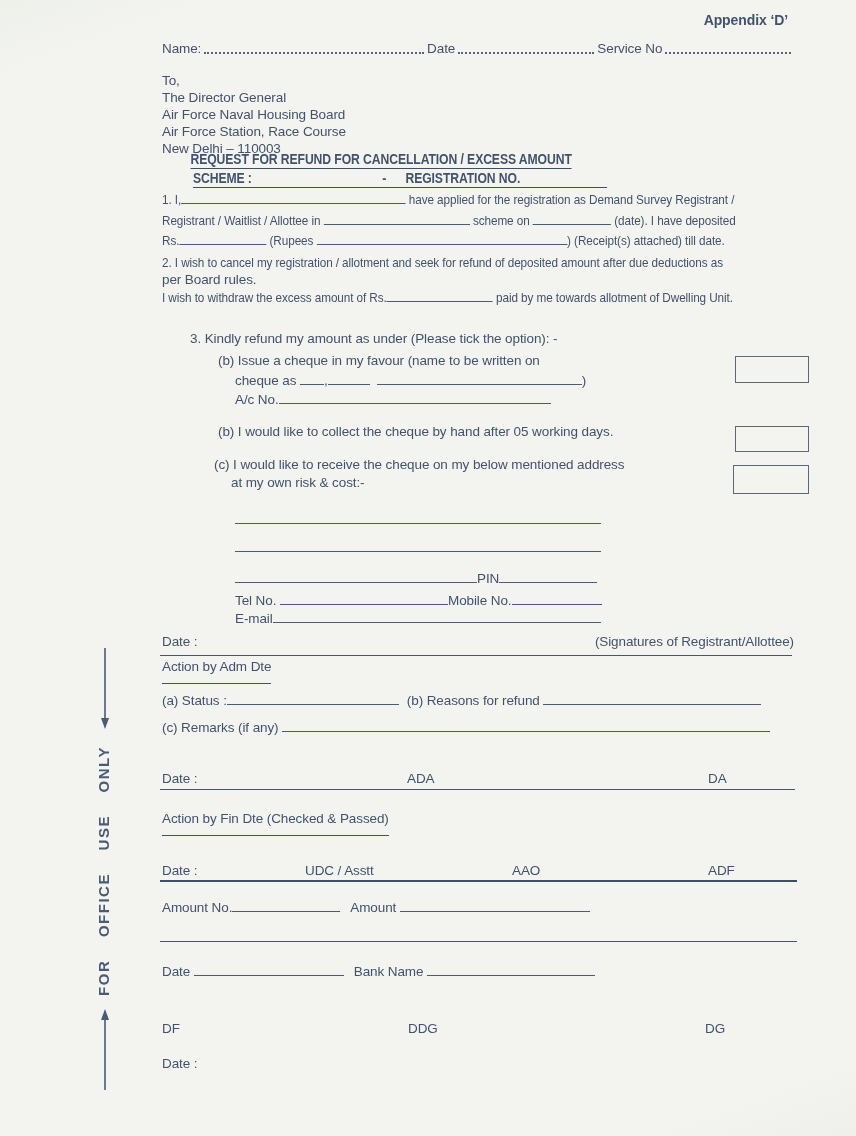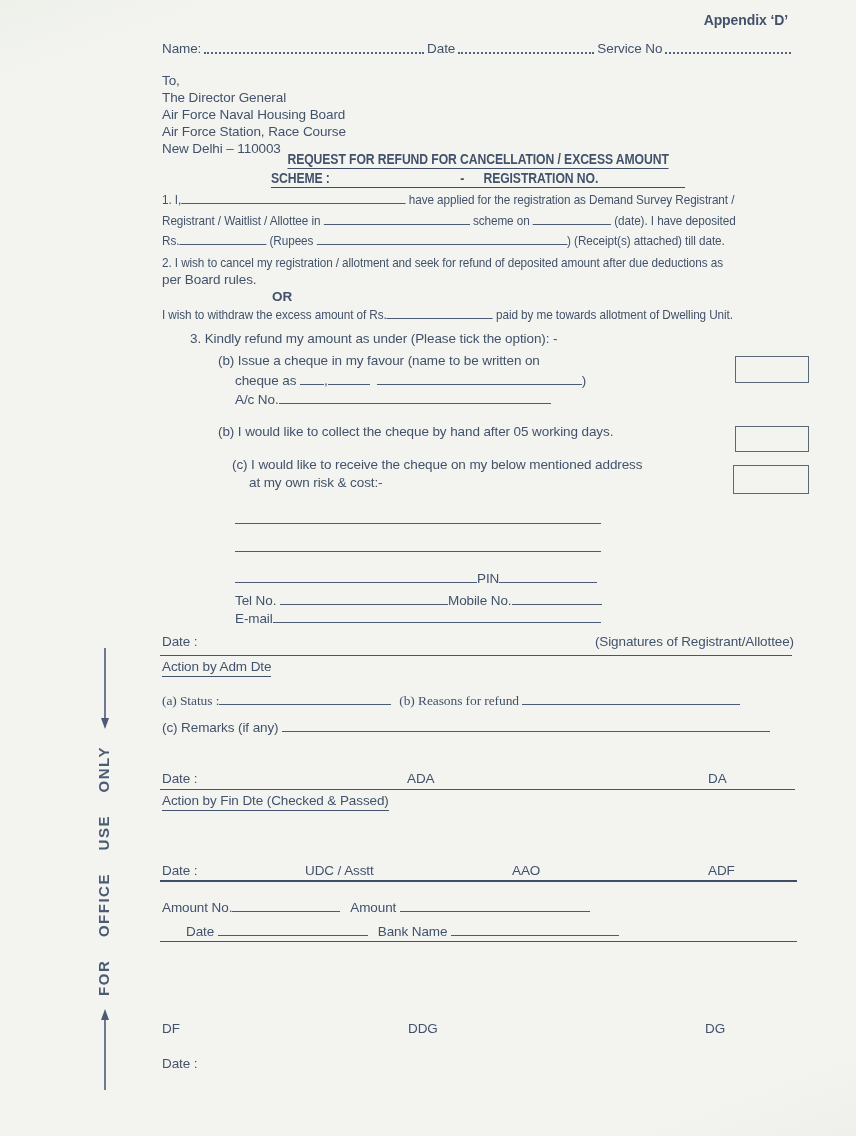--- a/index.html
+++ b/index.html
@@ -4,31 +4,31 @@
 <style>
   html,body{margin:0;padding:0;background:#e9eae6;}
   .page{
     position:relative;width:856px;height:1136px;overflow:hidden;
     background:linear-gradient(160deg,#eef0ea 0%,#f3f4f0 6%,#f3f4f0 94%,#eff0ec 100%);
     font-family:"Liberation Sans", sans-serif;
     font-size:13.5px;color:#42526a;letter-spacing:-0.1px;
   }
   .abs{position:absolute;}
   .row{position:absolute;left:162px;width:632px;white-space:nowrap;}
-  .center{text-align:center;}
+  .center{text-align:left;}
   .bold{font-weight:bold;}
   .sq{display:inline-block;transform:scaleX(0.87);transform-origin:0 50%;white-space:nowrap;}
   .center .sq{transform-origin:50% 50%;}
   .blank{display:inline-block;border-bottom:1.3px solid #4b5b73;height:13px;}
   .gap{display:inline-block;height:12px;}
   .dots{flex:1 1 auto;border-bottom:2px dotted #53637b;height:11px;margin:0 3px;}
   .uline{position:absolute;border-top:1.3px solid #4b5b73;height:0;}
   .hr{position:absolute;border-top:1.6px solid #46566e;height:0;}
   .hr-thick{position:absolute;border-top:2.6px solid #3e4e66;height:0;}
-  .headu{display:inline-block;border-bottom:1.4px solid #42526a;padding-bottom:2px;}
+  .headu{display:inline-block;border-bottom:1.4px solid #42526a;padding-bottom:9px;}
   .tickbox{position:absolute;border:1.7px solid #5b6878;background:transparent;}
   .flexrow{display:flex;align-items:flex-start;}
   .vtext{
     position:absolute;left:-30px;top:861px;width:270px;height:20px;
     transform:rotate(-90deg);text-align:center;
     font-weight:bold;font-size:15px;letter-spacing:1.5px;word-spacing:17px;color:#4b5b73;
     white-space:nowrap;
   }
   .lh17 div{line-height:17px;}
   .lh20 div{line-height:20.5px;text-decoration:underline;}
@@ -70,36 +70,35 @@
 
   <div class="row lh20" style="top:190px;">
     <div><span class="sq"><span>1.  I,</span><span class="blank" style="width:258px;"></span> <span>have applied for the registration as Demand Survey Registrant /</span></span></div>
     <div><span class="sq"><span>Registrant / Waitlist / Allottee in</span> <span class="blank" style="width:168px;"></span> <span>scheme on</span> <span class="blank" style="width:90px;"></span> <span>(date).  I have deposited</span></span></div>
     <div><span class="sq"><span>Rs.</span><span class="blank" style="width:100px;"></span> <span>(Rupees</span> <span class="blank" style="width:288px;"></span><span>) (Receipt(s) attached) till date.</span></span></div>
   </div>
 
   <div class="row lh17" style="top:254px;">
     <div><span class="sq">2.  I wish to cancel my registration / allotment and seek for refund of deposited amount after due deductions as</span></div>
     <div><span>per Board rules.</span></div>
-    <div style="padding-left:110px;"><span class="bold">OR</span></div>
     <div><span class="sq"><span>I wish to withdraw the excess amount of Rs.</span><span class="blank" style="width:122px;"></span> <span>paid by me towards allotment of Dwelling Unit.</span></span></div>
   </div>
 
   <div class="row" style="top:331px;margin-left:28px;">
     <span>3.  Kindly refund my amount as under (Please tick the option): -</span>
   </div>
   <div class="abs lh19" style="left:218px;top:351px;white-space:nowrap;">
     <div><span>(b)   Issue a cheque in my favour (name to be written on</span></div>
     <div style="padding-left:17px;"><span>cheque as</span> <span class="blank" style="width:24px;"></span><span>,</span><span class="blank" style="width:42px;"></span><span class="gap" style="width:7px;"></span><span class="blank" style="width:205px;"></span><span>)</span></div>
     <div style="padding-left:17px;"><span>A/c No.</span><span class="blank" style="width:272px;"></span></div>
   </div>
   <div class="abs" style="left:218px;top:424px;white-space:nowrap;">
     <span>(b)  I would like to collect the cheque by hand after 05 working days.</span>
   </div>
-  <div class="abs lh18" style="left:232px;top:456px;white-space:nowrap;">
+  <div class="abs lh18" style="left:214px;top:456px;white-space:nowrap;">
     <div><span>(c)  I would like to receive the cheque on my below mentioned address</span></div>
     <div style="padding-left:17px;"><span>at my own risk &amp; cost:-</span></div>
   </div>
 
   <div class="tickbox" style="left:735px;top:356px;width:72px;height:25px;"></div>
   <div class="tickbox" style="left:735px;top:426px;width:72px;height:24px;"></div>
   <div class="tickbox" style="left:733px;top:465px;width:74px;height:27px;"></div>
 
   <div class="uline" style="left:235px;top:523px;width:366px;"></div>
   <div class="uline" style="left:235px;top:551px;width:366px;"></div>
@@ -115,50 +114,50 @@
 
   <div class="row" style="top:634px;display:flex;justify-content:space-between;">
     <span>Date :</span>
     <span>(Signatures of Registrant/Allottee)</span>
   </div>
   <div class="hr" style="left:160px;top:655px;width:632px;"></div>
 
   <div class="row" style="top:659px;">
     <span class="headu">Action by Adm Dte</span>
   </div>
-  <div class="row" style="top:691px;font-family:Liberation Serif, serif;">
+  <div class="row" style="top:691px;">
     <span>(a)  Status :</span><span class="blank" style="width:172px;"></span><span class="gap" style="width:8px;"></span><span>(b) Reasons for refund</span> <span class="blank" style="width:218px;"></span>
   </div>
   <div class="row" style="top:718px;">
     <span>(c)  Remarks (if any)</span> <span class="blank" style="width:488px;"></span>
   </div>
 
   <div class="row" style="top:771px;height:18px;">
     <span class="abs" style="left:0;">Date :</span>
     <span class="abs" style="left:245px;">ADA</span>
     <span class="abs" style="left:546px;">DA</span>
   </div>
   <div class="hr" style="left:160px;top:789px;width:635px;"></div>
 
-  <div class="row" style="top:793px;">
+  <div class="row" style="top:811px;">
     <span class="headu">Action by Fin Dte (Checked &amp; Passed)</span>
   </div>
 
   <div class="row" style="top:863px;height:18px;">
     <span class="abs" style="left:0;">Date :</span>
     <span class="abs" style="left:143px;">UDC / Asstt</span>
     <span class="abs" style="left:350px;">AAO</span>
     <span class="abs" style="left:546px;">ADF</span>
   </div>
   <div class="hr-thick" style="left:160px;top:880px;width:637px;"></div>
 
   <div class="row" style="top:898px;">
     <span>Amount No.</span><span class="blank" style="width:108px;"></span><span class="gap" style="width:10px;"></span><span>Amount</span> <span class="blank" style="width:190px;"></span>
   </div>
-  <div class="row" style="top:922px;margin-left:24px;">
+  <div class="row" style="top:962px;">
     <span>Date</span> <span class="blank" style="width:150px;"></span><span class="gap" style="width:10px;"></span><span>Bank Name</span> <span class="blank" style="width:168px;"></span>
   </div>
   <div class="hr" style="left:160px;top:941px;width:637px;"></div>
 
   <div class="row" style="top:1021px;height:18px;">
     <span class="abs" style="left:0;">DF</span>
     <span class="abs" style="left:246px;">DDG</span>
     <span class="abs" style="left:543px;">DG</span>
   </div>
   <div class="row" style="top:1056px;">

